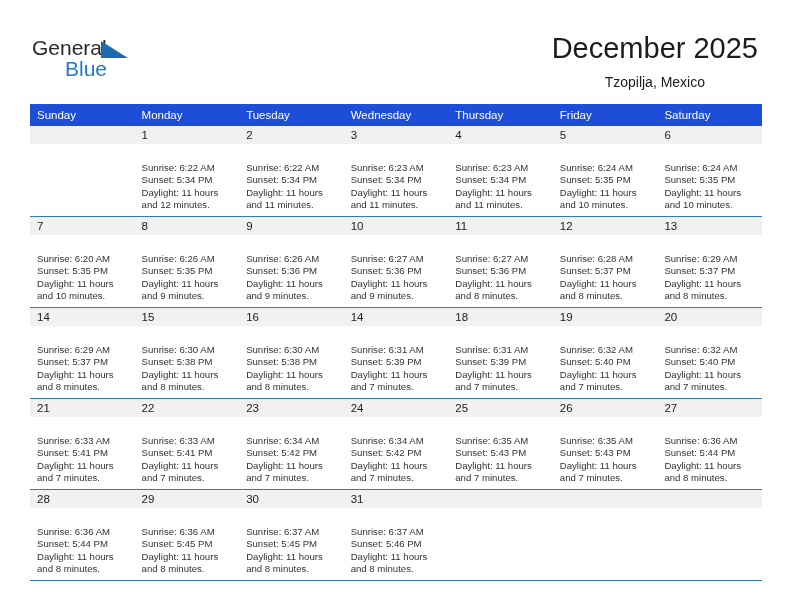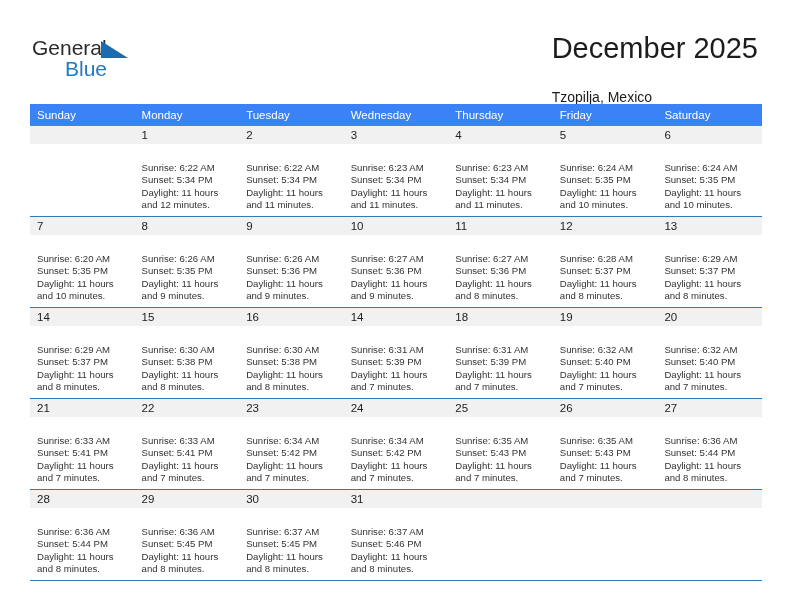--- a/index.html
+++ b/index.html
@@ -60,48 +60,48 @@
     top: 21px;
     font-size: 21px;
     color: #2279c4;
     font-family: "Liberation Sans", sans-serif;
   }
 
   .title-block {
     position: absolute;
     right: 34px;
     top: 31px;
-    text-align: left;
+    text-align: center;
   }
   .cal-title {
     font-size: 29px;
     color: #1c1c1c;
     line-height: 34px;
     white-space: nowrap;
     font-weight: normal;
   }
   .cal-subtitle {
     font-size: 14px;
     color: #1c1c1c;
     line-height: 20px;
-    margin-top: 22px;
+    margin-top: 7px;
     white-space: nowrap;
   }
 
   
   .calendar {
     position: absolute;
     left: 30px;
     top: 104px;
     width: 732px;
     border-collapse: collapse;
     table-layout: fixed;
   }
   .calendar th {
-    background: #3b82f6;
+    background: #1d4ed8;
     color: #ffffff;
     font-size: 11.5px;
     font-weight: normal;
     text-align: left;
     padding: 5px 0 5px 7px;
     height: 12px;
     border: 0;
   }
   .week-row {
     border-bottom: 1px solid #3279b7;

